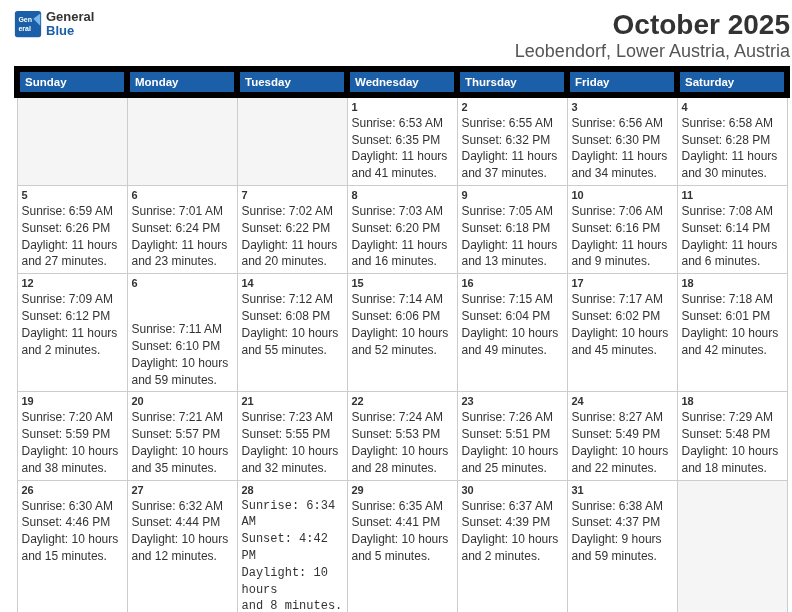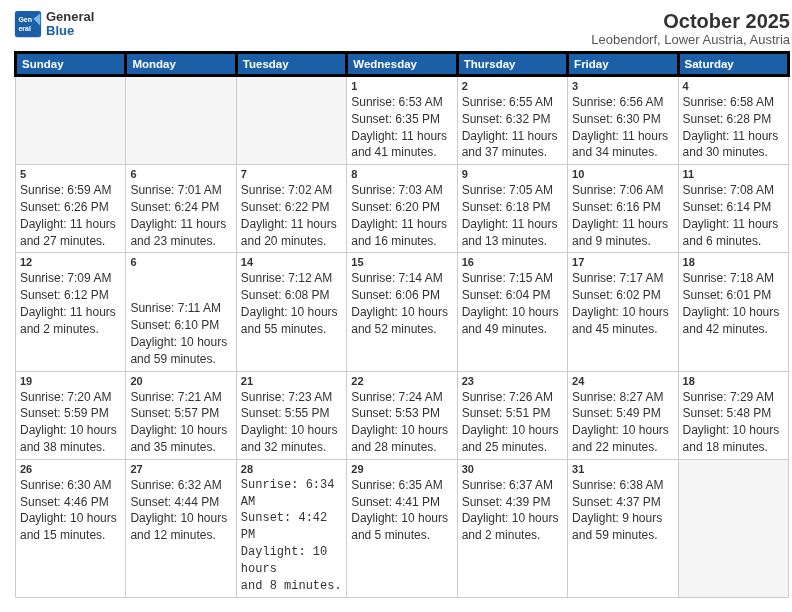--- a/index.html
+++ b/index.html
@@ -41,41 +41,41 @@
       color: #1a5fa8;
     }
     .logo-icon {
       width: 28px;
       height: 28px;
     }
     .title-block {
       text-align: right;
     }
     .month-title {
-      font-size: 20px;
+      font-size: 28px;
       font-weight: bold;
       color: #333;
       line-height: 1.1;
     }
     .location-title {
-      font-size: 13px;
+      font-size: 18px;
       color: #555;
     }
     .calendar {
       width: 100%;
       border-collapse: collapse;
       table-layout: fixed;
     }
     .calendar th {
       background-color: #1a5fa8;
       color: #fff;
       text-align: left;
       padding: 4px 5px;
       font-size: 11.5px;
-      border: 3px solid #000000;
+      border: 6px solid #000000;
     }
     .calendar td {
       vertical-align: top;
       border: 1px solid #ccc;
       padding: 3px 4px;
       font-size: 9.5px;
       color: #333;
       height: 82px;
       background: #fff;
     }

